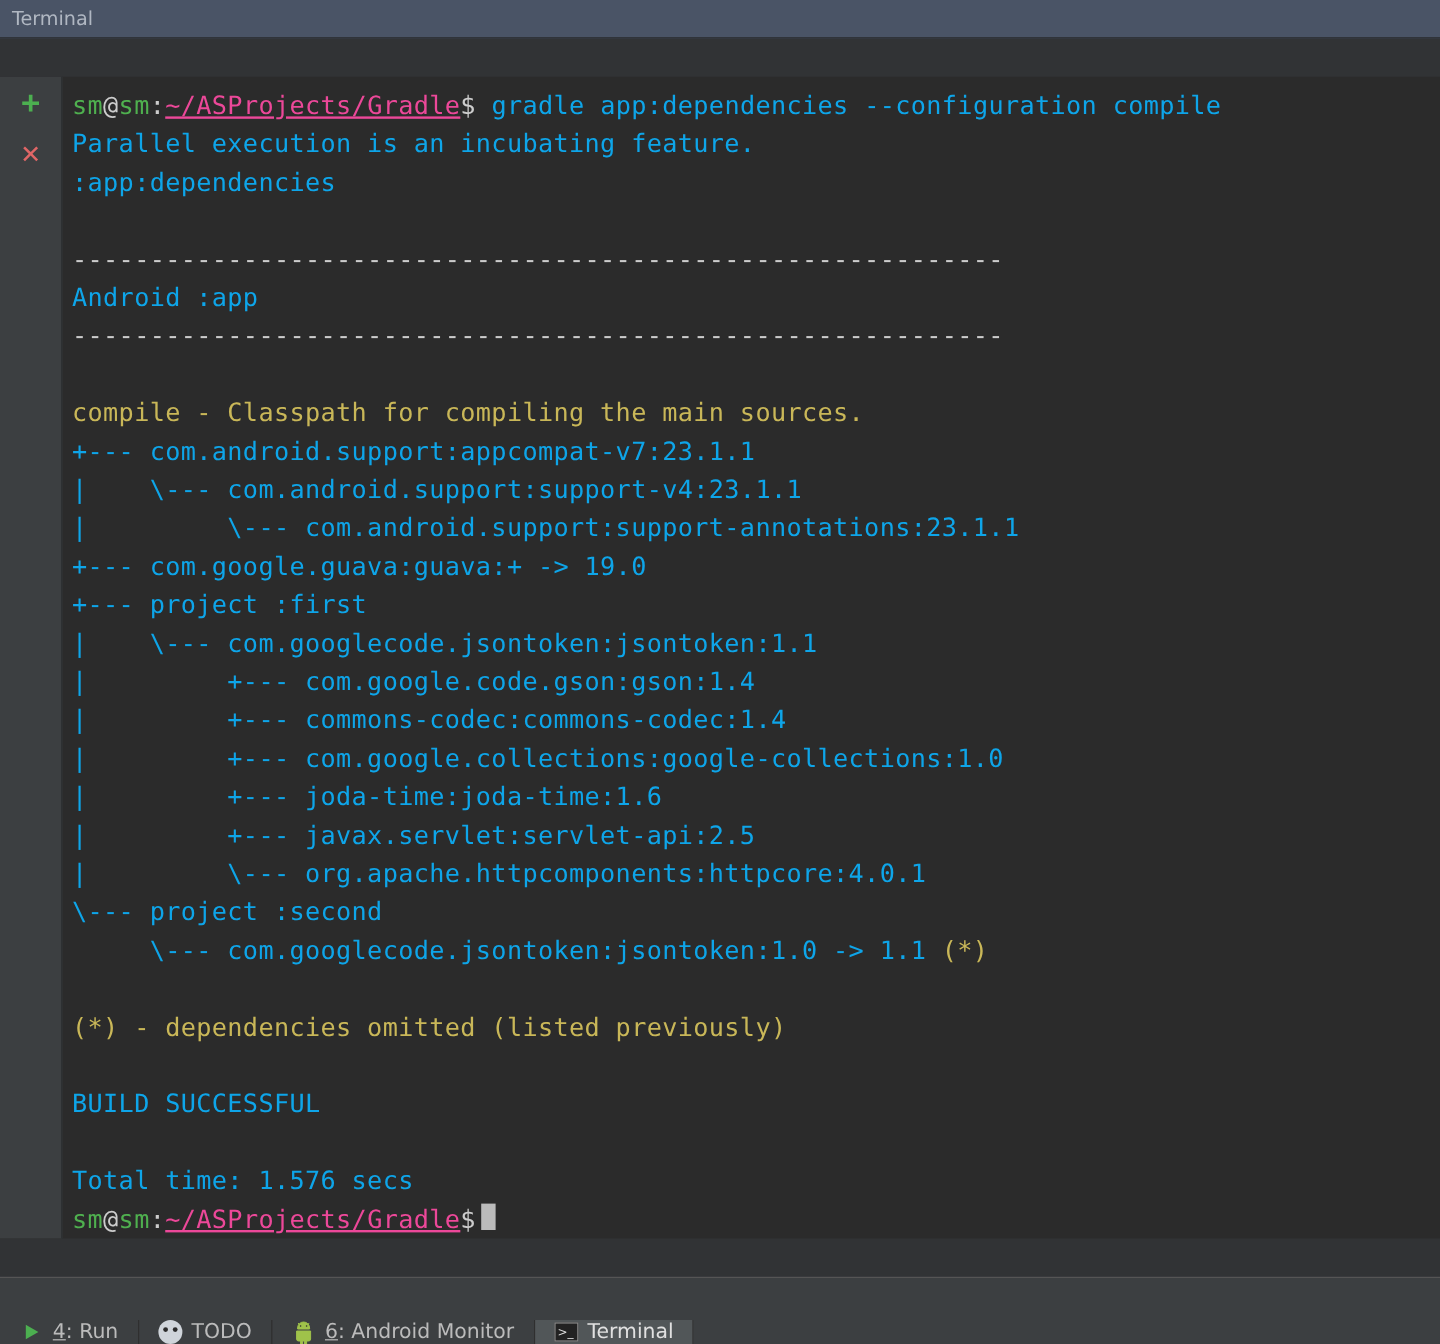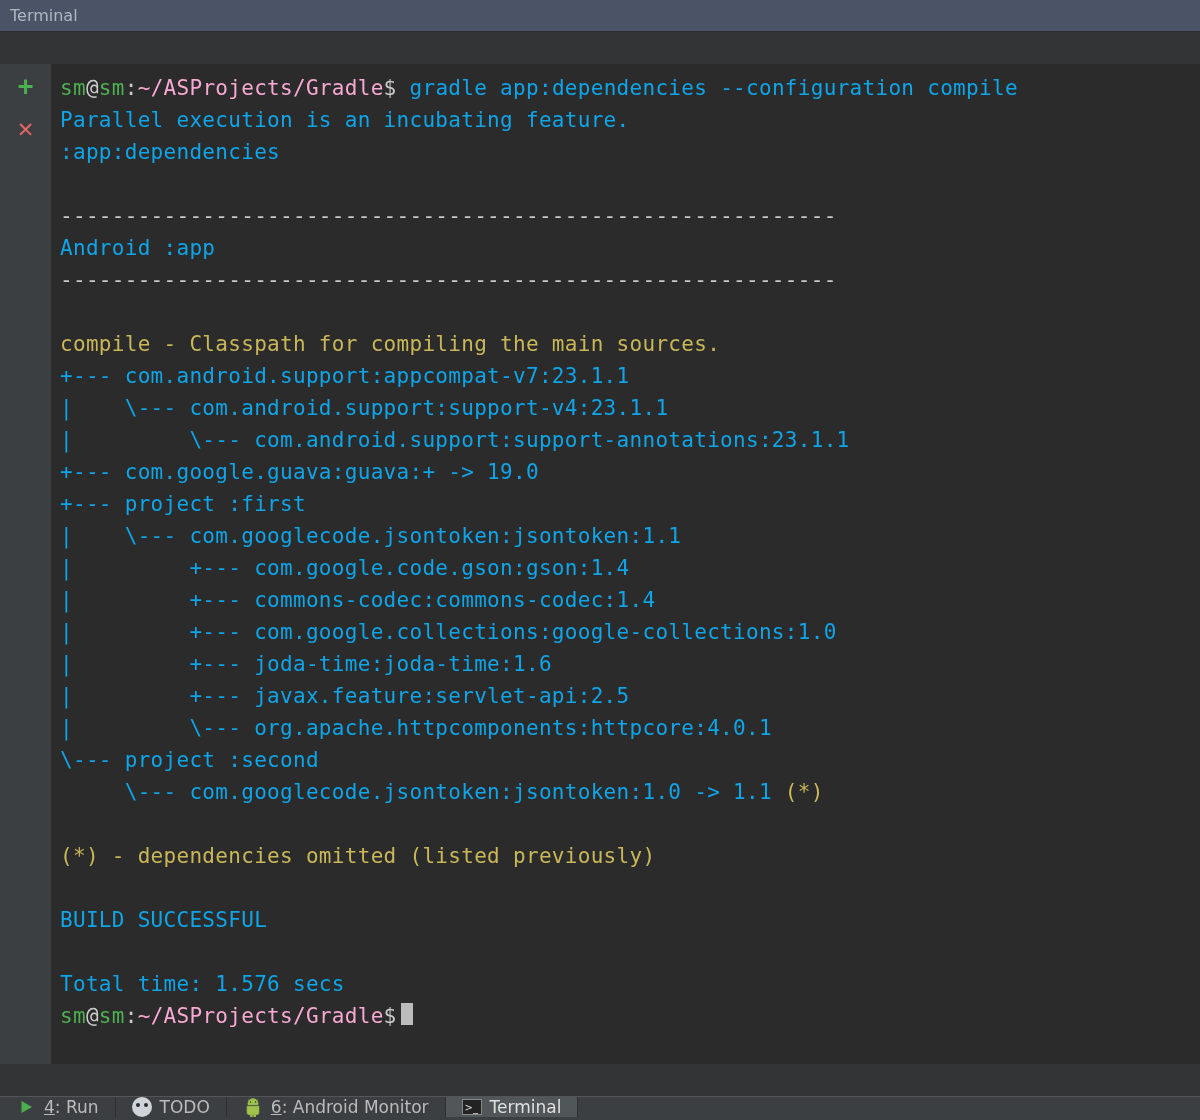--- a/index.html
+++ b/index.html
@@ -9,27 +9,27 @@
   .body { flex:1; display:flex; background:#2b2b2b; }
   .gutter { width:52px; background:#3c3f41; border-right:1px solid #2b2d30; padding-top:10px; display:flex; flex-direction:column; align-items:center; gap:18px; }
   .gutter .icon { width:24px; height:24px; display:flex; align-items:center; justify-content:center; font-size:26px; font-weight:bold; cursor:pointer; }
   .plus { color:#4caf50; }
   .cross { color:#e06666; }
   .term { flex:1; padding:8px 10px 0 8px; color:#cccccc; font-size:21px; line-height:32px; white-space:pre; letter-spacing:0.3px; }
   .prompt-user { color:#4fb04f; }
   .prompt-at { color:#cccccc; }
   .prompt-host { color:#4fb04f; }
   .prompt-colon { color:#cccccc; }
-  .prompt-path { color:#f9a8d4; }
+  .prompt-path { color:#ec4899;text-decoration:underline; }
   .prompt-dollar { color:#cccccc; }
   .white { color:#0ea5e9; }
   .yellow { color:#c9b758;margin-top:13px; }
   .rule { color:#cccccc; }
   .cursor { display:inline-block; width:12px; height:22px; background:#bbbbbb; vertical-align:-2px; margin-left:4px; }
-  .bottombar { height:24px; background:#3c3f41; border-top:1px solid #555; display:flex; align-items:flex-start; font-family:"Segoe UI","DejaVu Sans",sans-serif; font-size:17px; color:#bbbbbb; }
+  .bottombar { height:56px; background:#3c3f41; border-top:1px solid #555; display:flex; align-items:flex-end; font-family:"Segoe UI","DejaVu Sans",sans-serif; font-size:17px; color:#bbbbbb; }
   .bb-item { display:flex; align-items:center; padding:0 16px; gap:8px; cursor:pointer; border-right:1px solid #2f2f2f; }
   .bb-item.active { background:#515658; color:#e0e0e0; }
   .bb-item .u { text-decoration:underline; }
   .ico { display:inline-flex; width:20px; height:20px; align-items:center; justify-content:center; }
   .play svg { fill:#4caf50; }
   .todo-face { background:#cfd4da; border-radius:50%; width:20px; height:20px; position:relative; }
   .todo-face::before, .todo-face::after { content:""; position:absolute; background:#2b2b2b; border-radius:50%; width:4px; height:4px; top:6px; }
   .todo-face::before { left:4px; }
   .todo-face::after { right:4px; }
   .android svg { fill:#9fc24a; }
@@ -62,21 +62,21 @@
 <span class="white">+--- com.android.support:appcompat-v7:23.1.1</span>
 <span class="white">|    \--- com.android.support:support-v4:23.1.1</span>
 <span class="white">|         \--- com.android.support:support-annotations:23.1.1</span>
 <span class="white">+--- com.google.guava:guava:+ -&gt; 19.0</span>
 <span class="white">+--- project :first</span>
 <span class="white">|    \--- com.googlecode.jsontoken:jsontoken:1.1</span>
 <span class="white">|         +--- com.google.code.gson:gson:1.4</span>
 <span class="white">|         +--- commons-codec:commons-codec:1.4</span>
 <span class="white">|         +--- com.google.collections:google-collections:1.0</span>
 <span class="white">|         +--- joda-time:joda-time:1.6</span>
-<span class="white">|         +--- javax.feature:servlet-api:2.5</span>
+<span class="white">|         +--- javax.servlet:servlet-api:2.5</span>
 <span class="white">|         \--- org.apache.httpcomponents:httpcore:4.0.1</span>
 <span class="white">\--- project :second</span>
 <span class="white">     \--- com.googlecode.jsontoken:jsontoken:1.0 -&gt; 1.1 </span><span class="yellow">(*)</span>
 
 <span class="yellow">(*) - dependencies omitted (listed previously)</span>
 
 <span class="white">BUILD SUCCESSFUL</span>
 
 <span class="white">Total time: 1.576 secs</span>
 <span class="prompt-user">sm</span><span class="prompt-at">@</span><span class="prompt-host">sm</span><span class="prompt-colon">:</span><span class="prompt-path">~/ASProjects/Gradle</span><span class="prompt-dollar">$</span><span class="cursor"></span></div>

